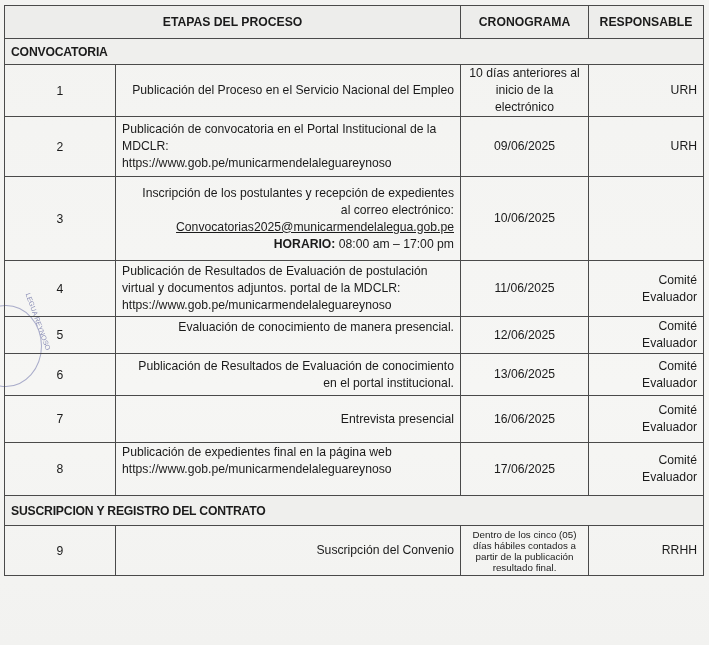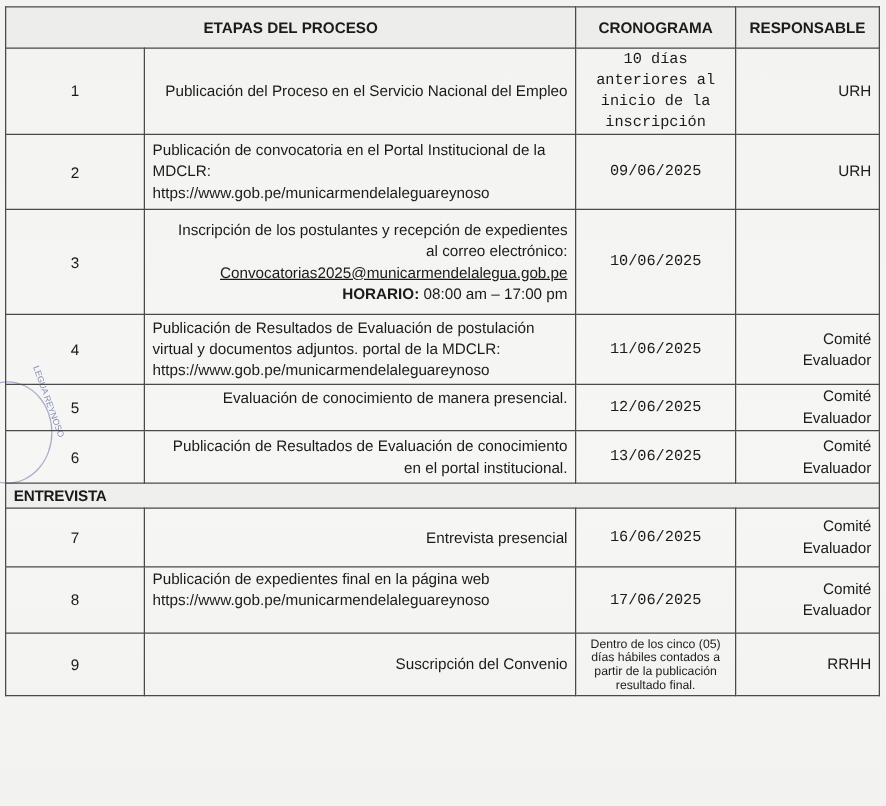--- a/index.html
+++ b/index.html
@@ -35,21 +35,21 @@
   col.c3 { width: 128px; }
   col.c4 { width: 115px; }
   .section td {
     font-weight: bold; font-size: 12.2px; height: 25px;
     padding-left: 4px; background: #efefed;
     letter-spacing: -0.2px;
   }
   .num { text-align: center; }
   .desc { text-align: right; line-height: 17px; }
   .desc.just { text-align: justify; }
-  .cron { text-align: center; line-height: 17px; font-family: Liberation Mono, monospace; }
+  .cron { text-align: center; line-height: 17px; }
   .resp { text-align: right; line-height: 17px; }
   .small { font-size: 9.8px; line-height: 11px; font-family: "Liberation Sans", sans-serif; }
   .email { text-decoration: underline; }
   .bold { font-weight: bold; }
   .top { vertical-align: top !important; padding-top: 2px !important; }
   .stamp {
     position: absolute; left: -30px; top: 305px; width: 70px; height: 80px;
     border: 1.5px solid #6a6fa8; border-radius: 50%;
     opacity: 0.55;
   }
@@ -75,28 +75,31 @@
       </colgroup>
     <thead>
       <tr>
         <th colspan="2">ETAPAS DEL PROCESO</th>
         <th>CRONOGRAMA</th>
         <th>RESPONSABLE</th>
       </tr>
     </thead>
     <tbody>
 
+      <tr class="section">
+        <td colspan="4">CONVOCATORIA</td>
+      </tr>
       <tr style="height:52px">
         <td class="num">1</td>
         <td class="desc">
           <span>Publicación del Proceso en el Servicio Nacional del Empleo</span>
         </td>
         <td class="cron">
           <span>10 días anteriores al</span><br>
-          <span>inicio de la inscripción</span>
+          <span>inicio de la electrónico</span>
         </td>
         <td class="resp">URH</td>
       </tr>
       <tr style="height:60px">
         <td class="num">2</td>
         <td class="desc just">
           <span>Publicación de convocatoria en el Portal Institucional de la</span><br>
           <span>MDCLR:</span><br>
           <span>https://www.gob.pe/municarmendelaleguareynoso</span>
         </td>
@@ -145,23 +148,20 @@
           <span>Publicación de Resultados de Evaluación de conocimiento</span><br>
           <span>en el portal institucional.</span>
         </td>
         <td class="cron">13/06/2025</td>
         <td class="resp">
           <span>Comité</span><br>
           <span>Evaluador</span>
         </td>
       </tr>
 
-      <tr class="section" style="height:20px">
-        <td colspan="4" style="height:18px">ENTREVISTA</td>
-      </tr>
       <tr style="height:47px">
         <td class="num">7</td>
         <td class="desc">
           <span>Entrevista presencial</span>
         </td>
         <td class="cron">16/06/2025</td>
         <td class="resp">
           <span>Comité</span><br>
           <span>Evaluador</span>
         </td>
@@ -172,20 +172,23 @@
           <span>Publicación de expedientes final en la página web</span><br>
           <span>https://www.gob.pe/municarmendelaleguareynoso</span><br>&nbsp;
         </td>
         <td class="cron">17/06/2025</td>
         <td class="resp">
           <span>Comité</span><br>
           <span>Evaluador</span>
         </td>
       </tr>
 
+      <tr class="section" style="height:30px">
+        <td colspan="4">SUSCRIPCION Y REGISTRO DEL CONTRATO</td>
+      </tr>
       <tr style="height:50px">
         <td class="num">9</td>
         <td class="desc">
           <span>Suscripción del Convenio</span>
         </td>
         <td class="cron small">
           <span>Dentro de los cinco (05)</span><br>
           <span>días hábiles contados a</span><br>
           <span>partir de la publicación</span><br>
           <span>resultado final.</span>

